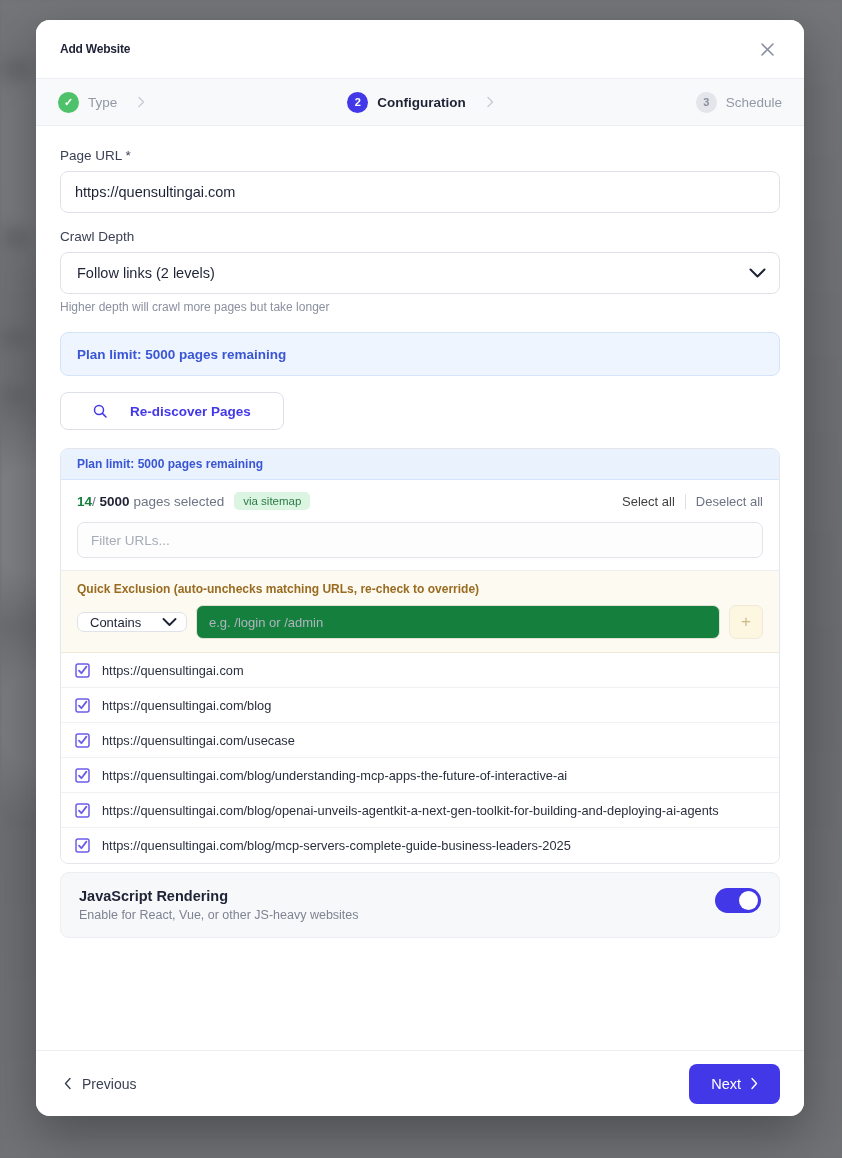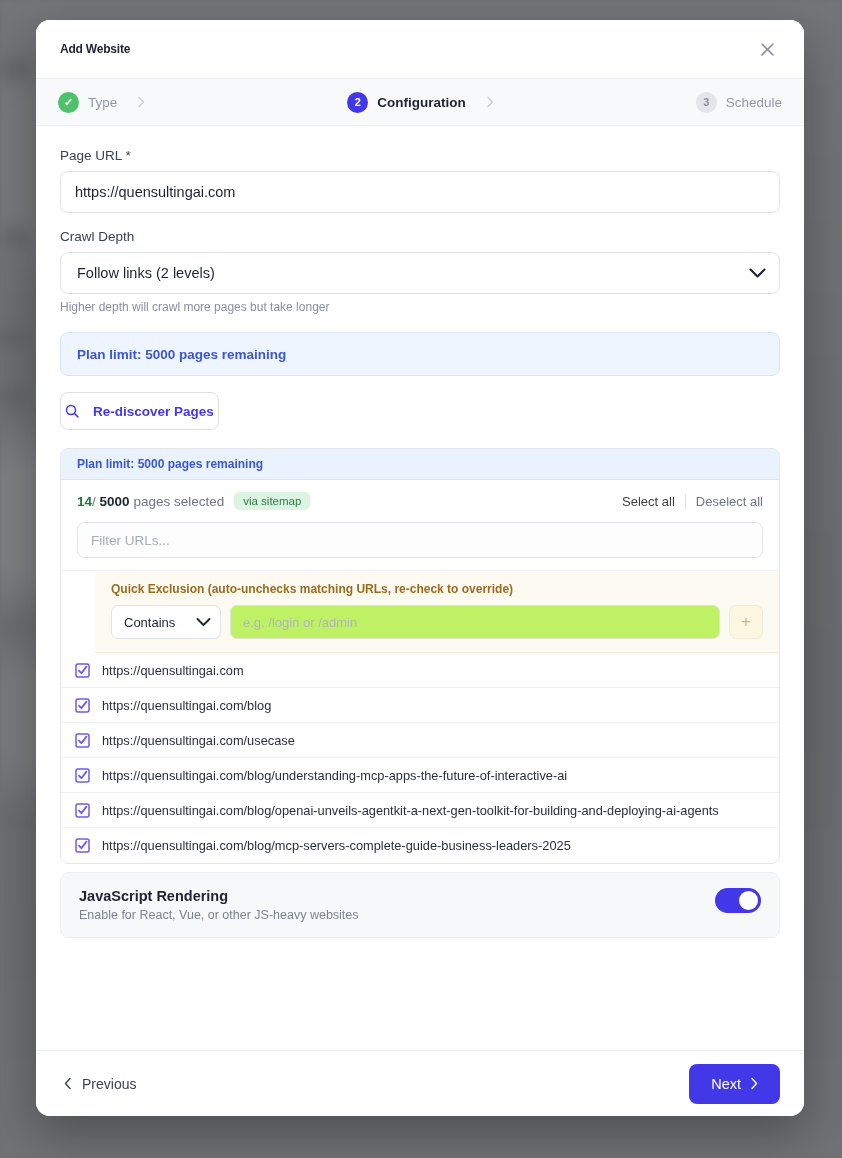--- a/index.html
+++ b/index.html
@@ -195,27 +195,27 @@
     padding: 0 16px;
     font-size: 13.5px;
     font-weight: bold;
     color: #3a56d4;
   }
 
   
   .rediscover-btn {
     margin-top: 16px;
     height: 38px;
-    padding: 0 4px;
+    padding: 0 32px;
     border: 1px solid #dcdfe7;
     border-radius: 8px;
     background: #fff;
     display: inline-flex;
     align-items: center;
-    gap: 14px;
+    gap: 23px;
     font-size: 13.5px;
     font-weight: bold;
     color: #4338e8;
     cursor: pointer;
     font-family: "Liberation Sans", sans-serif;
   }
   .rediscover-btn svg { display: block; }
 
   
   .url-panel {
@@ -277,58 +277,57 @@
     background: #fdfdfe;
     outline: none;
   }
   .filter-input::placeholder { color: #a6abb8; }
 
   
   .quick-exclusion {
     background: #fdfbf1;
     border-bottom: 1px solid #f0ead6;
     padding: 11px 16px 13px 16px;
-    margin-left: 34px;
   }
   .qe-title {
     font-size: 12px;
     font-weight: bold;
     color: #9a6b21;
     margin-bottom: 9px;
   }
   .qe-row {
     display: flex;
     align-items: center;
     gap: 9px;
   }
   .qe-select {
     position: relative;
     width: 110px;
     flex: 0 0 110px;
-    height: 34px;
+    height: 20px;
     border: 1px solid #dfe2e8;
     border-radius: 7px;
     background: #fff;
     display: flex;
     align-items: center;
     padding: 0 28px 0 12px;
     font-size: 13px;
     color: #1e2235;
     cursor: pointer;
   }
   .qe-select .select-chevron { right: 9px; }
   .qe-input {
     flex: 1 1 auto;
     height: 34px;
     border: 1px solid #e4e2d6;
     border-radius: 7px;
     padding: 0 12px;
     font-size: 13px;
     color: #1e2235;
-    background: #bef264;
+    background: #15803d;
     font-family: "Liberation Sans", sans-serif;
     outline: none;
   }
   .qe-input::placeholder { color: #b0b4bf; }
   .qe-add {
     flex: 0 0 34px;
     width: 34px; height: 34px;
     border: 1px solid #f0ead6;
     border-radius: 7px;
     background: #fdf6e0;

